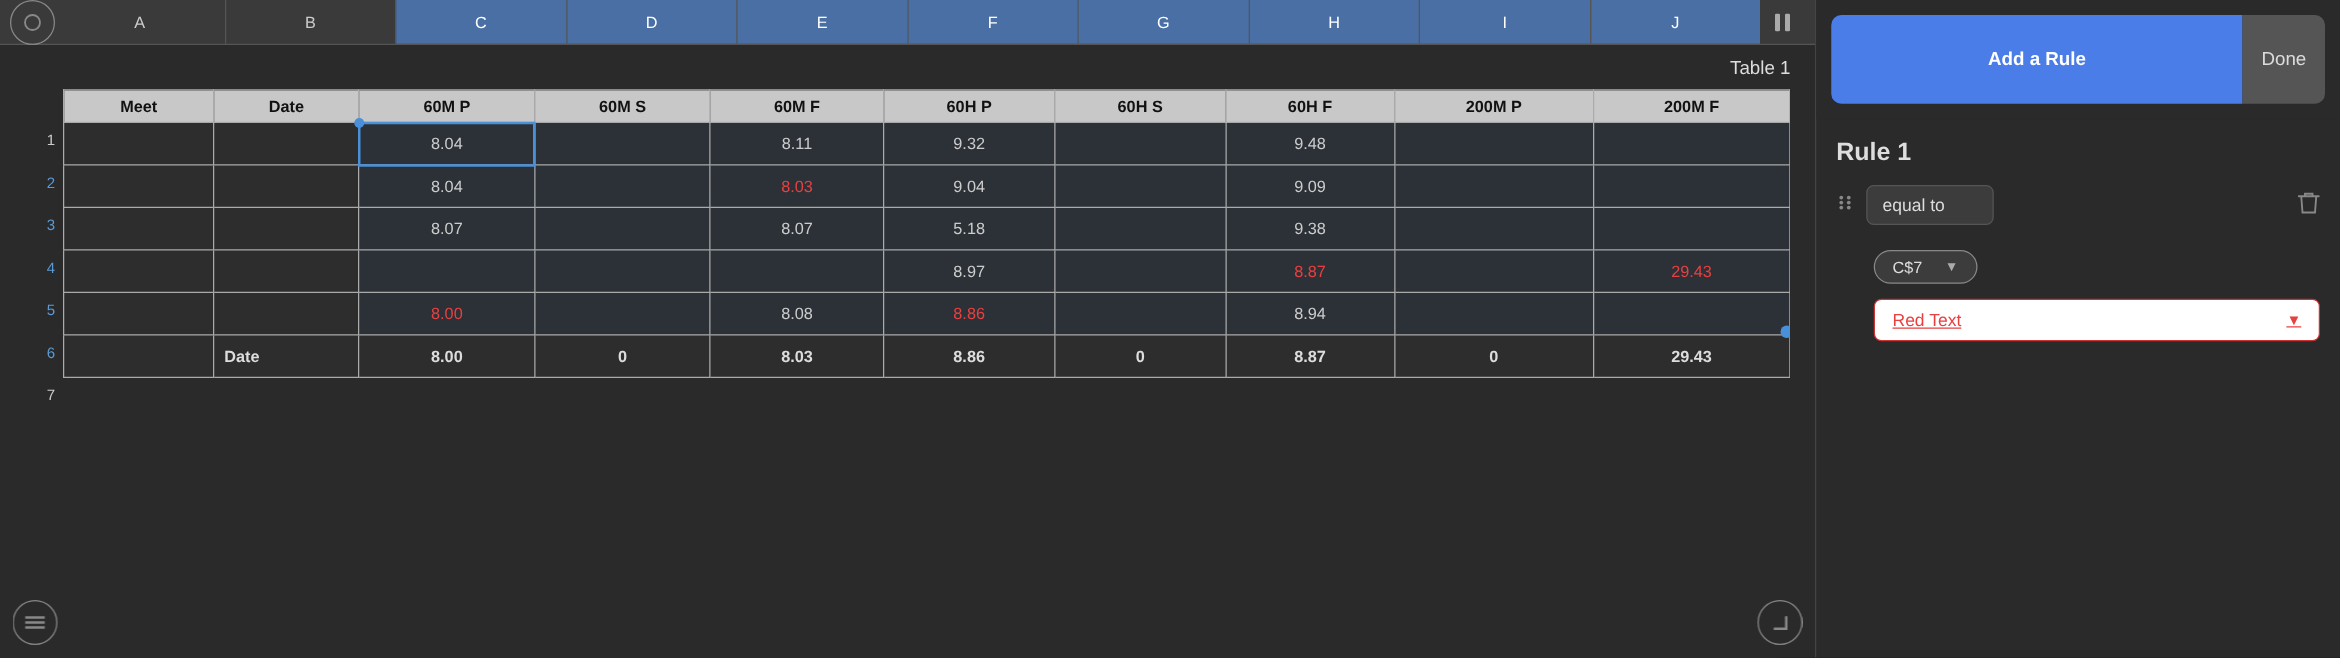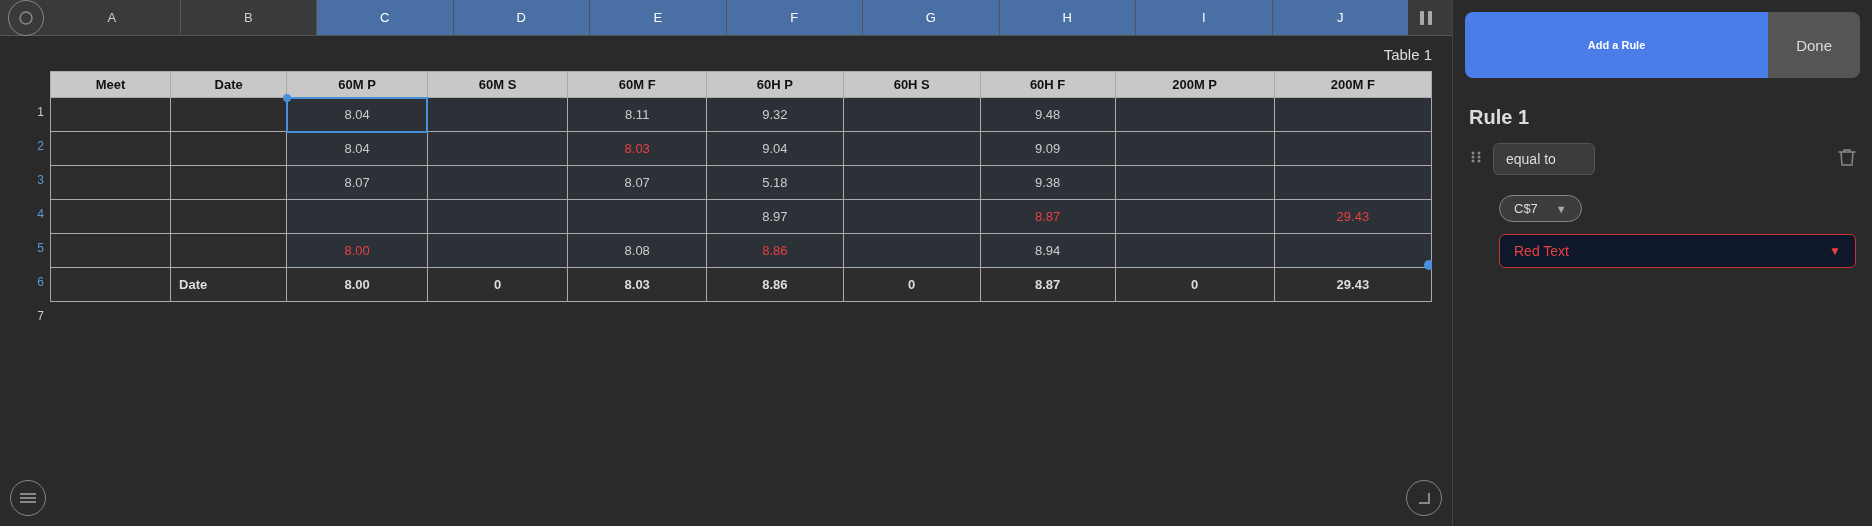--- a/index.html
+++ b/index.html
@@ -181,32 +181,32 @@
       background: #2a2a2a;
     }
 
     .btn-add-rule {
       flex: 1;
       background: #4a7de8;
       color: #fff;
       border: none;
       border-radius: 8px 0 0 8px;
       padding: 27px 20px;
-      font-size: 11px;
+      font-size: 15px;
       font-weight: 600;
       cursor: pointer;
     }
 
     .btn-done {
       flex: 0 0 auto;
       background: #555;
       color: #ddd;
       border: none;
       border-radius: 0 8px 8px 0;
-      padding: 10px 28px;
+      padding: 10px 15px;
       font-size: 15px;
       font-weight: 500;
       cursor: pointer;
     }
 
     .rule-section {
       padding: 16px 16px;
     }
 
     .rule-title {
@@ -273,30 +273,31 @@
       font-size: 11px;
       color: #aaa;
     }
 
     .style-row {
       padding-left: 30px;
     }
 
     .style-dropdown {
       width: 100%;
-      background: #0f172a;
+      background: #ffffff;
       border: 1.5px solid #cc3333;
       border-radius: 6px;
       color: #e84040;
       font-size: 14px;
       padding: 8px 14px;
       display: flex;
       align-items: center;
       justify-content: space-between;
       cursor: pointer;
+      text-decoration: underline;
     }
 
     .style-dropdown .chevron-down {
       font-size: 12px;
       color: #e84040;
     }
 
     
     .bottom-bar {
       position: absolute;

